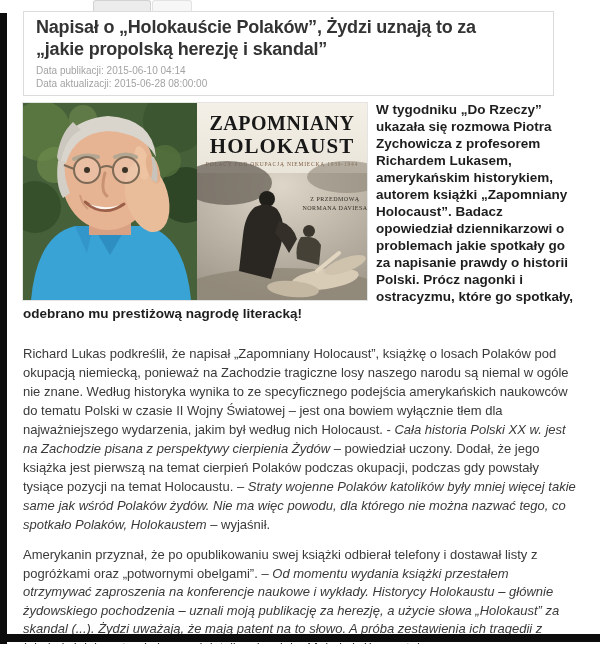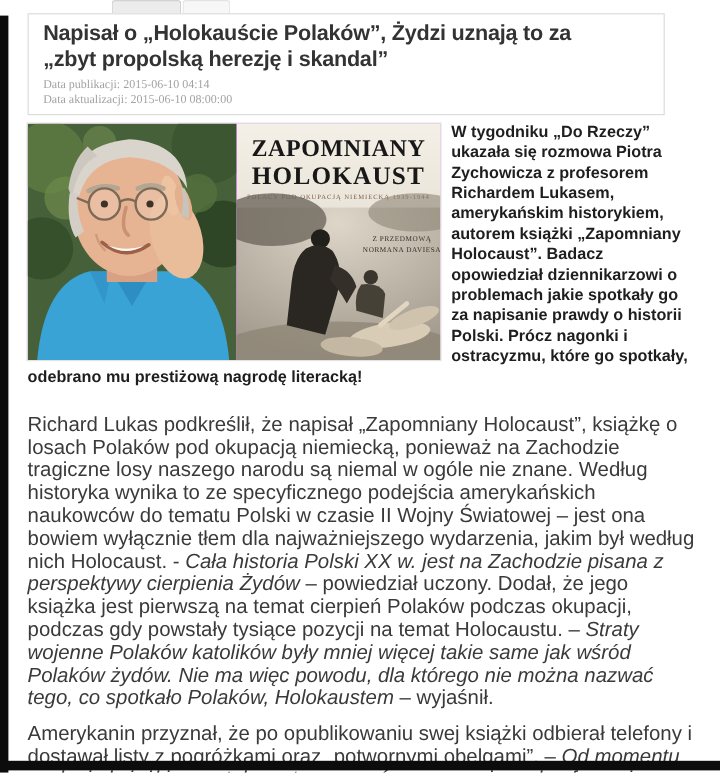--- a/index.html
+++ b/index.html
@@ -10,32 +10,32 @@
   .left-strip{position:absolute;left:0;top:13px;width:7px;height:639px;background:#0c0c0c;z-index:4;}
   .bottom-bar{position:absolute;left:0;bottom:2px;width:600px;height:8px;background:#0c0c0c;z-index:6;}
   .top-tab{position:absolute;left:93px;top:0;width:56px;height:10px;background:#ececec;border:1px solid #d2d2d2;border-bottom:none;border-radius:3px 3px 0 0;}
   .top-tab2{position:absolute;left:152px;top:0;width:38px;height:10px;background:#f7f7f7;border:1px solid #e3e3e3;border-bottom:none;border-radius:3px 3px 0 0;}
 
   .content{position:absolute;left:23px;top:11px;width:557px;}
 
   
   .header-card{border:1px solid #dcdcdc;background:#fff;padding:4px 12px 5px;width:505px;}
   .title-line{font-size:18px;font-weight:bold;color:#333;line-height:22px;white-space:nowrap;letter-spacing:-0.2px;}
-  .dates{margin-top:4px;font-family:Liberation Serif, serif;}
+  .dates{margin-top:4px;}
   .date-line{font-size:10px;color:#a3a3a3;line-height:13px;}
 
   
   .article{margin-top:5px;}
   .figure{float:left;width:344px;height:197px;margin:2px 9px 4px 0;outline:1px solid #e4e4e4;display:flex;background:#d946ef;}
   .portrait{width:174px;height:197px;display:block;}
   .cover{width:170px;height:197px;display:block;}
 
   .lead{font-weight:bold;font-size:13.5px;line-height:17px;color:#1e1e1e;margin:0;}
 
-  .para{font-size:17px;color:#3a3a3a;margin:0;clear:none;}
+  .para{font-size:13px;color:#3a3a3a;margin:0;clear:none;}
   .p1{line-height:19px;margin-top:22px;clear:both;}
   .p2{line-height:18.5px;margin-top:12px;}
   .para i{font-style:italic;}
 
   
   .watermark{position:absolute;right:2px;bottom:7px;z-index:9;display:flex;align-items:flex-end;}
   .wm-text{display:flex;align-items:flex-end;transform:scaleY(1.08);}
   .wm-brand{font-size:33px;font-weight:900;letter-spacing:-1.5px;color:#0b0b0b;line-height:30px;
     text-shadow:-2px 0 0 #fff,2px 0 0 #fff,0 -2px 0 #fff,0 2px 0 #fff,-2px -2px 0 #fff,2px -2px 0 #fff,-2px 2px 0 #fff,2px 2px 0 #fff,4px 6px 5px rgba(0,0,0,.45);}
   .wm-tld{font-size:15px;font-weight:900;color:#0b0b0b;line-height:14px;margin-left:-1px;margin-bottom:2px;
@@ -49,24 +49,24 @@
 
   <div class="top-tab"></div>
   <div class="top-tab2"></div>
   <div class="left-strip"></div>
   <div class="bottom-bar"></div>
 
   <div class="content">
 
     <div class="header-card">
       <div class="title-line">Napisał o „Holokauście Polaków”, Żydzi uznają to za</div>
-      <div class="title-line">„zbyt propolską herezję i skandal”</div>
+      <div class="title-line">„jakie propolską herezję i skandal”</div>
       <div class="dates">
         <div class="date-line">Data publikacji: 2015-06-10 04:14</div>
-        <div class="date-line">Data aktualizacji: 2015-06-10 08:00:00</div>
+        <div class="date-line">Data aktualizacji: 2015-06-28 08:00:00</div>
       </div>
     </div>
 
     <div class="article">
 
       <div class="figure">
 
         <svg class="portrait" viewBox="0 0 174 197" preserveAspectRatio="none">
           <rect width="174" height="197" fill="#46603a"></rect>
           <circle cx="18" cy="28" r="30" fill="#5d7a42" opacity="0.85"></circle>

